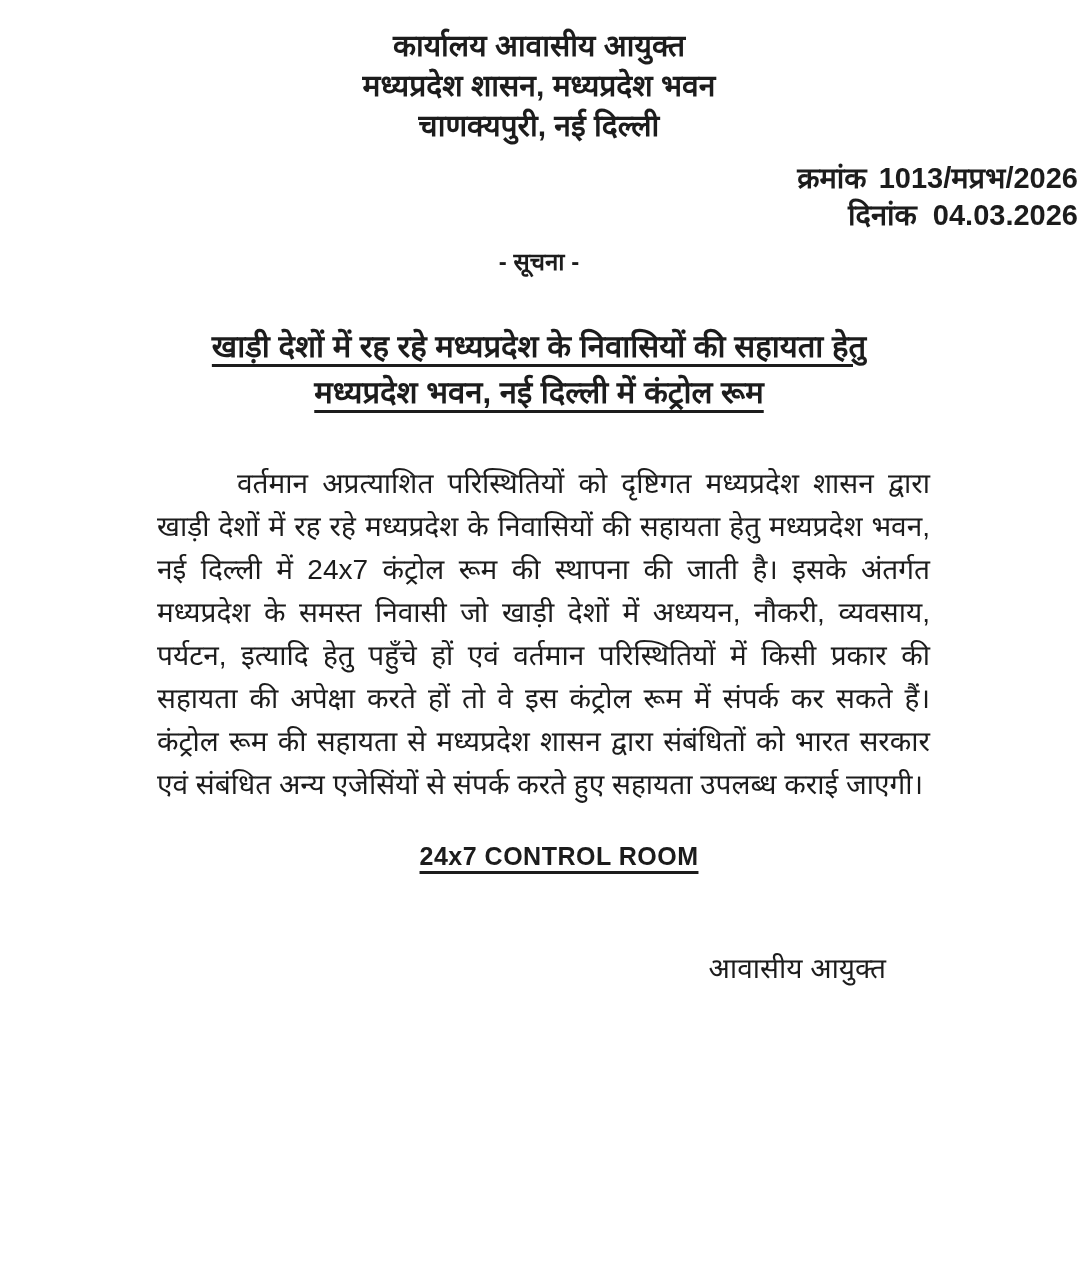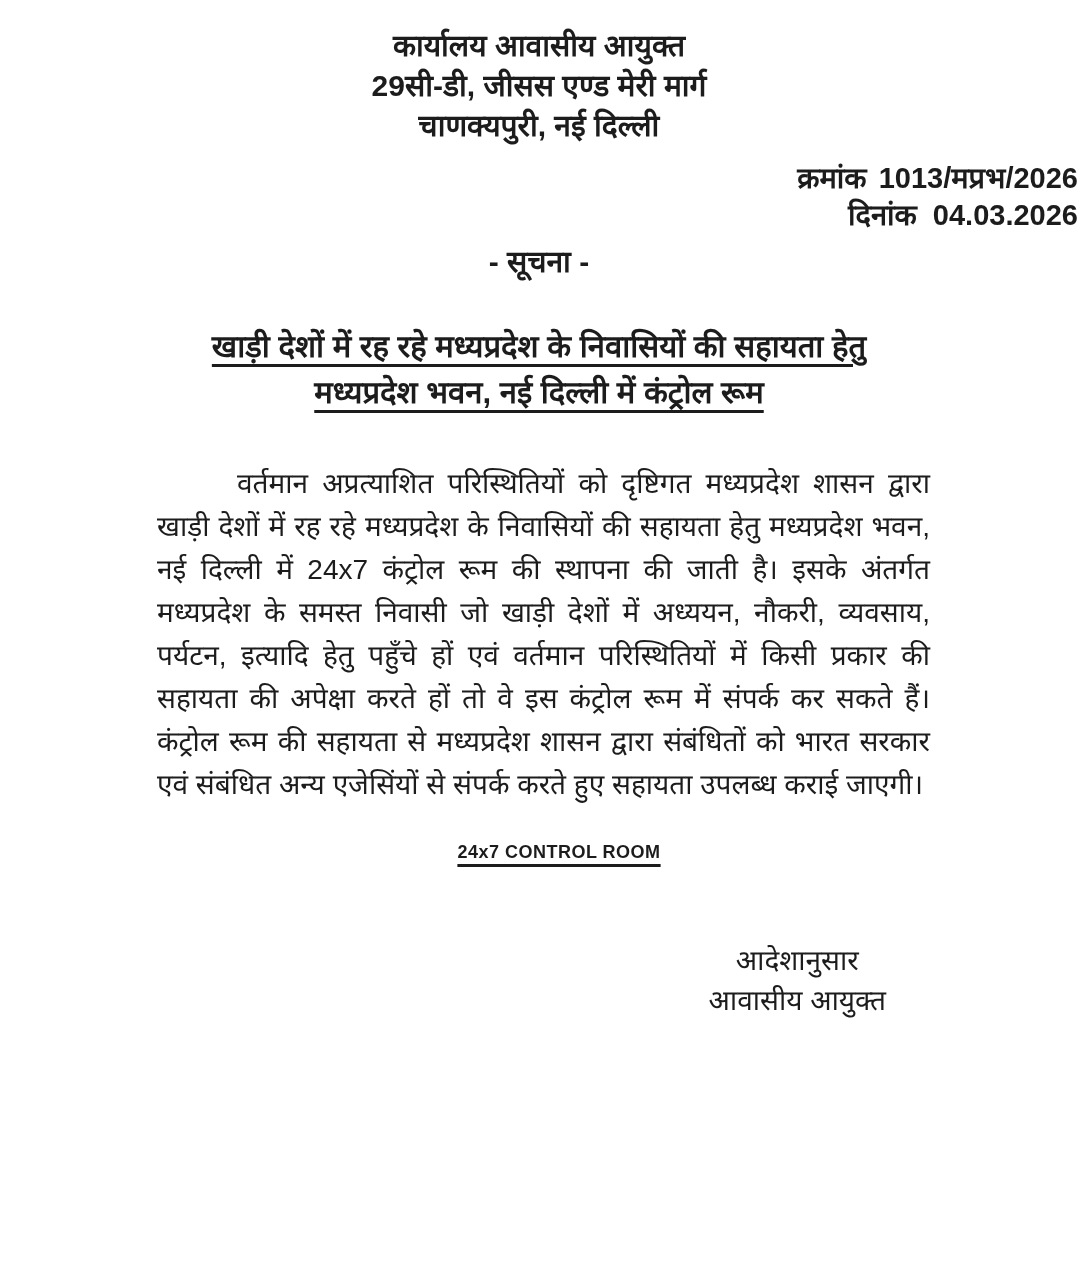--- a/index.html
+++ b/index.html
@@ -33,21 +33,21 @@
     font-size: 29px;
     line-height: 37px;
   }
   .ref-block .value { margin-left: 12px; }
   .ref-block .date-row .value { margin-left: 16px; }
   
   .notice-heading {
     margin-top: 8px;
     text-align: center;
     font-weight: bold;
-    font-size: 30px;
+    font-size: 24px;
     line-height: 40px;
   }
   
   .subject {
     margin-top: 42px;
     text-align: center;
     font-weight: bold;
     font-size: 31px;
     line-height: 46px;
   }
@@ -63,21 +63,21 @@
     line-height: 43px;
     text-align: justify;
     text-indent: 80px;
   }
   
   .control-room { margin-top: 36px; }
   .cr-heading {
     padding-left: 40px;
     text-align: center;
     font-weight: bold;
-    font-size: 18px;
+    font-size: 25px;
     letter-spacing: 0.5px;
   }
   .cr-heading .u {
     text-decoration: underline;
     text-underline-offset: 6px;
     text-decoration-thickness: 2.5px;
   }
   .cr-lines {
     margin-left: 385px;
     margin-top: 14px;
@@ -96,21 +96,21 @@
     line-height: 40px;
   }
 </style>
 </head>
 <body>
 
 <div class="page">
 
   <header class="letterhead">
     <div>कार्यालय आवासीय आयुक्त</div>
-    <div>29सी-डी, जीसस एण्ड मेरी मार्ग</div>
+    <div>मध्यप्रदेश शासन, मध्यप्रदेश भवन</div>
     <div>चाणक्यपुरी, नई दिल्ली</div>
   </header>
 
   <div class="ref-block">
     <div class="number-row">
       <span>क्रमांक</span><span class="value">1013/मप्रभ/2026</span>
     </div>
     <div class="date-row">
       <span>दिनांक</span><span class="value">04.03.2026</span>
     </div>
@@ -125,17 +125,16 @@
 
   <p class="body-paragraph">वर्तमान अप्रत्याशित परिस्थितियों को दृष्टिगत मध्यप्रदेश शासन द्वारा खाड़ी देशों में रह रहे मध्यप्रदेश के निवासियों की सहायता हेतु मध्यप्रदेश भवन, नई दिल्ली में 24x7 कंट्रोल रूम की स्थापना की जाती है। इसके अंतर्गत मध्यप्रदेश के समस्त निवासी जो खाड़ी देशों में अध्ययन, नौकरी, व्यवसाय, पर्यटन, इत्यादि हेतु पहुँचे हों एवं वर्तमान परिस्थितियों में किसी प्रकार की सहायता की अपेक्षा करते हों तो वे इस कंट्रोल रूम में संपर्क कर सकते हैं। कंट्रोल रूम की सहायता से मध्यप्रदेश शासन द्वारा संबंधितों को भारत सरकार एवं संबंधित अन्य एजेसिंयों से संपर्क करते हुए सहायता उपलब्ध कराई जाएगी।</p>
 
   <section class="control-room">
     <div class="cr-heading">
       <span class="u">24x7 CONTROL ROOM</span>
     </div>
   </section>
 
   <div class="signature">
-    <div>आदेशानुसार</div>
     <div>आवासीय आयुक्त</div>
   </div>
 
 </div>
 
 </body></html>

